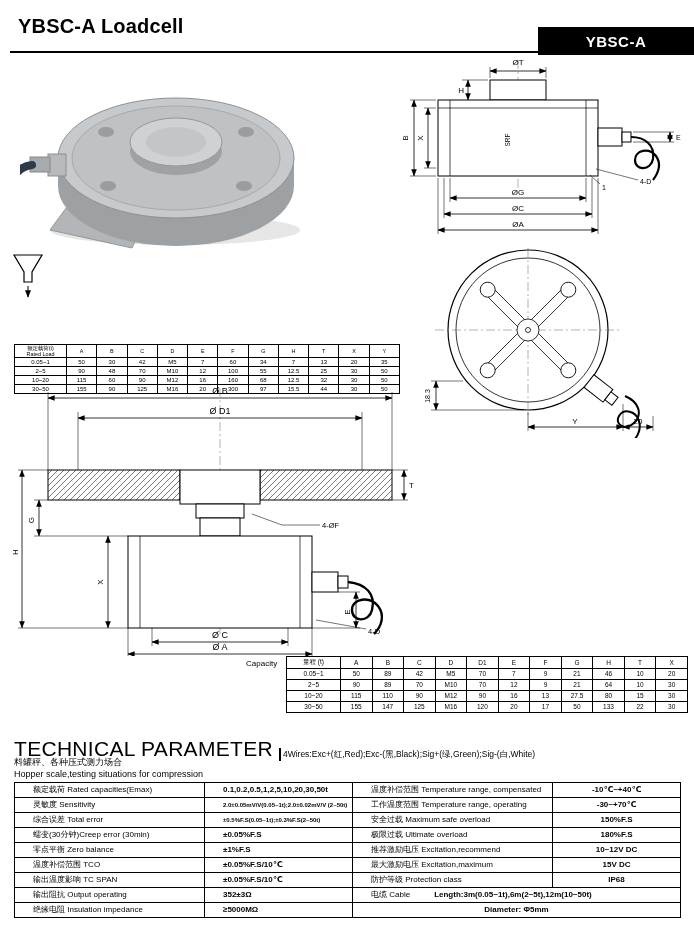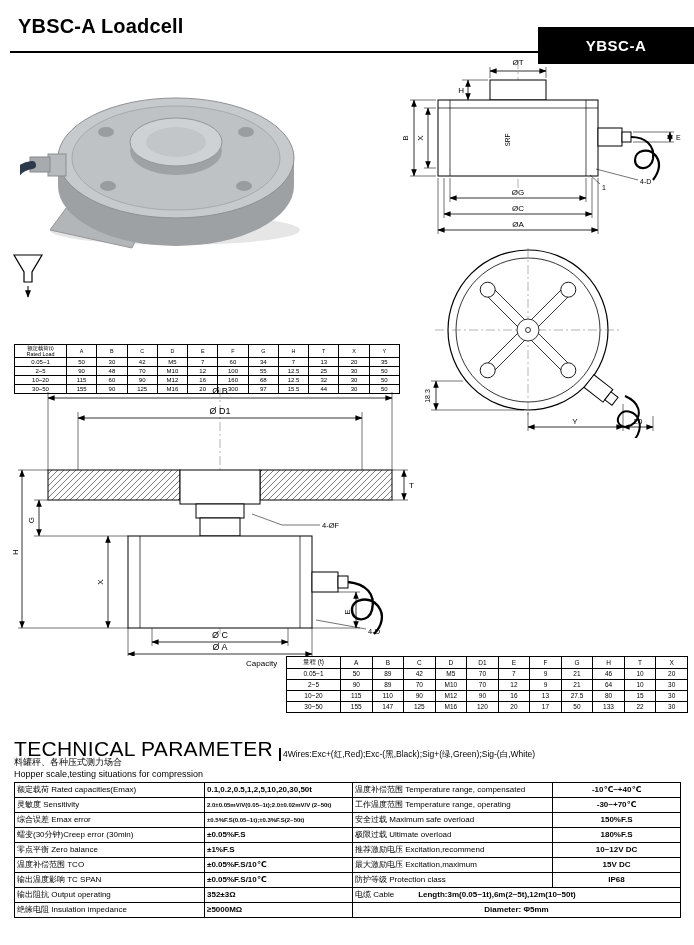--- a/index.html
+++ b/index.html
@@ -4,21 +4,21 @@
 <title>YBSC-A Loadcell Datasheet</title>
 <style>
   *{margin:0;padding:0;box-sizing:border-box}
   html,body{background:#ffffff}
   .page{position:relative;width:694px;height:945px;margin:0 auto;background:#fff;
         font-family:"Liberation Sans","DejaVu Sans",sans-serif;color:#000;overflow:hidden}
   .page svg{font-family:"Liberation Sans","DejaVu Sans",sans-serif}
 
   
   .title{position:absolute;left:18px;top:15px;font-size:20px;font-weight:bold;letter-spacing:.2px}
-  .badge{position:absolute;left:538px;top:27px;width:156px;height:37px;background:#000;color:#fff;
+  .badge{position:absolute;left:538px;top:27px;width:156px;height:28px;background:#000;color:#fff;
          font-weight:bold;font-size:15px;display:flex;align-items:center;justify-content:center;letter-spacing:.5px}
   .hrule{position:absolute;left:10px;top:51px;width:684px;height:2px;background:#000}
 
   
   .photo{position:absolute;left:20px;top:58px}
   .sideview{position:absolute;left:398px;top:56px}
   .topview{position:absolute;left:413px;top:246px}
   .hopper{position:absolute;left:8px;top:250px}
   .crosssec{position:absolute;left:12px;top:384px}
 
@@ -36,21 +36,21 @@
   .capacity-label{position:absolute;left:246px;top:659px;font-size:8px}
 
   
   .app{position:absolute;left:14px;top:756px;font-size:9px;line-height:12px}
   .techrow{position:absolute;left:14px;top:737px;display:flex;align-items:flex-end}
   .tech-heading{font-size:21px;font-weight:500;letter-spacing:.3px}
   .wires{font-size:8.5px;border-left:2px solid #000;padding-left:2px;margin-left:6px;line-height:13px}
 
   
   .params{position:absolute;left:14px;top:782px;width:666px;border-collapse:collapse;table-layout:fixed;font-size:8px}
-  .params td{border:1px solid #000;height:15px;line-height:14px;padding:0 2px;overflow:hidden;white-space:nowrap}
+  .params td{border:1px solid #000;height:15px;line-height:14px;padding:0 18px;overflow:hidden;white-space:nowrap}
   .pv{font-weight:bold}
   .pvr{text-align:center}
   .center{text-align:center}
   .sm{font-size:6px}
   .cable-len{margin-left:24px;font-weight:bold}
 </style>
 </head>
 <body>
 
 <div class="page">
@@ -448,21 +448,21 @@
       <td>温度补偿范围 Temperature range, compensated</td>
       <td class="pv pvr">-10℃~+40℃</td>
     </tr>
     <tr>
       <td>灵敏度 Sensitivity</td>
       <td class="pv sm">2.0±0.05mV/V(0.05~1t);2.0±0.02mV/V (2~50t)</td>
       <td>工作温度范围 Temperature range, operating</td>
       <td class="pv pvr">-30~+70℃</td>
     </tr>
     <tr>
-      <td>综合误差 Emax error</td>
+      <td>综合误差 Total error</td>
       <td class="pv sm">±0.5%F.S(0.05~1t);±0.3%F.S(2~50t)</td>
       <td>安全过载 Maximum safe overload</td>
       <td class="pv pvr">150%F.S</td>
     </tr>
     <tr>
       <td>蠕变(30分钟)Creep error (30min)</td>
       <td class="pv">±0.05%F.S</td>
       <td>极限过载 Ultimate overload</td>
       <td class="pv pvr">180%F.S</td>
     </tr>

